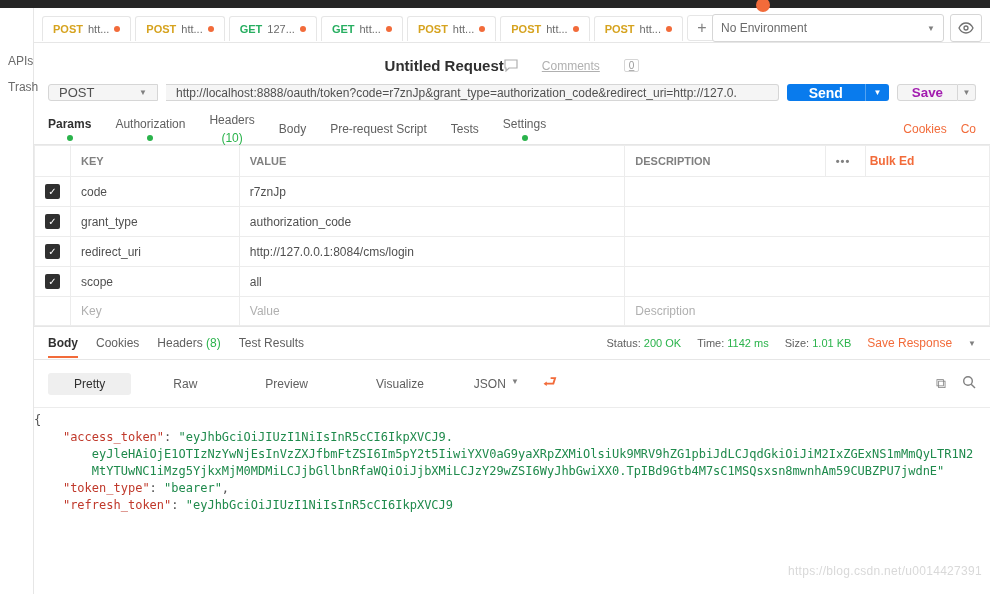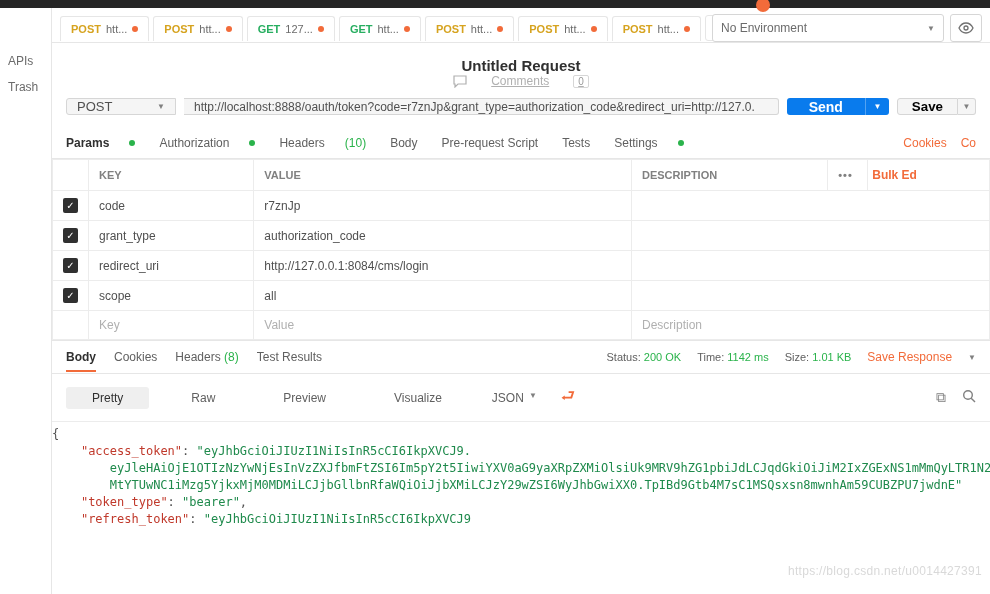--- a/index.html
+++ b/index.html
@@ -1,47 +1,47 @@
 <!DOCTYPE html>
 <html><head>
 <meta charset="utf-8">
 <style>
   * { box-sizing: border-box; margin: 0; padding: 0; }
   body { font-family: -apple-system, BlinkMacSystemFont, "Segoe UI", Arial, sans-serif; font-size: 12px; color: #505050; background: #fff; width: 990px; height: 594px; overflow: hidden; }
   .topbar { height: 8px; background: #262626; position: relative; }
   .topbar::before { content:""; position:absolute; right:220px; top:-2px; width:14px; height:14px; background:#f26b3a; border-radius:50%; }
   .main-wrap { display: flex; height: calc(100% - 8px); }
-  .left-rail { width: 52px; border-right: 1px solid #e6e6e6; padding-top: 40px; }
+  .left-rail { width: 34px; border-right: 1px solid #e6e6e6; padding-top: 40px; }
   .left-rail .item { padding: 6px 8px; color: #6b6b6b; font-size: 12px; }
   .right-area { flex:1; display:flex; flex-direction:column; overflow:hidden; position: relative; }
   .tabs-row { display:flex; align-items:center; height:35px; border-bottom:1px solid #e6e6e6; padding:6px 8px 0 8px; gap:4px;}
   .req-tab { display:flex; align-items:center; gap:5px; padding:6px 10px; border:1px solid #e6e6e6; border-bottom:none; border-radius:3px 3px 0 0; background:#fff; font-size:11px; color:#6b6b6b; white-space:nowrap; cursor:pointer;}
   .req-tab .method-post { color:#d6a31f; font-weight:600; }
   .req-tab .method-get  { color:#27ae60; font-weight:600; }
   .req-tab .dot { width:6px; height:6px; background:#f26b3a; border-radius:50%; display:inline-block; }
   .tab-plus { width:30px; height:26px; border:1px solid #e6e6e6; border-radius:3px; display:flex; align-items:center; justify-content:center; color:#808080; font-size:16px; cursor:pointer; }
   .tab-more { width:30px; text-align:center; color:#808080; font-size:16px; cursor:pointer; letter-spacing:1px; }
   .env-row { position:absolute; right:8px; top:6px; display:flex; gap:6px; align-items:center; }
   .env-select { width:232px; height:28px; border:1px solid #d6d6d6; border-radius:3px; background:#fff; display:flex; align-items:center; justify-content:space-between; padding:0 8px; color:#6b6b6b; font-size:12px;}
   .env-eye { width:32px; height:28px; border:1px solid #d6d6d6; border-radius:3px; display:flex; align-items:center; justify-content:center; color:#6b6b6b; }
-  .req-name-row { display:flex; align-items:center; justify-content:flex-end; padding:14px 14px 10px 14px;flex-direction:column; }
+  .req-name-row { display:flex; align-items:center; justify-content:center; padding:14px 14px 10px 14px; }
   .req-name { font-size:15px; font-weight:600; color:#303030; }
   .comments { display:flex; align-items:center; gap:24px; color:#b0b0b0; font-size:12px;text-decoration:underline; }
   .comments .badge { border:1px solid #d6d6d6; border-radius:2px; padding:0 4px; font-size:10px; color:#9a9a9a;}
   .url-row { display:flex; gap:8px; padding:0 14px 12px 14px; align-items:stretch; }
   .method-dd { width:110px; border:1px solid #d6d6d6; background:#f5f5f5; border-radius:3px 0 0 3px; display:flex; align-items:center; justify-content:space-between; padding:0 10px; color:#505050; font-size:13px;}
   .url-input { flex:1; border:1px solid #d6d6d6; border-left:none; border-radius:0 3px 3px 0; background:#f5f5f5; padding:0 10px; font-size:12px; color:#505050; display:flex; align-items:center; overflow:hidden; white-space:nowrap; }
   .send-group { display:flex; }
   .send-btn { background:#097bed; color:#fff; border:none; border-radius:3px 0 0 3px; padding:0 22px; font-size:14px; font-weight:600; cursor:pointer; }
   .send-dd  { background:#097bed; color:#fff; border:none; border-left:1px solid rgba(255,255,255,.3); border-radius:0 3px 3px 0; width:24px; display:flex; align-items:center; justify-content:center; cursor:pointer;}
   .save-group { display:flex; }
-  .save-btn { background:#f5f5f5; border:1px solid #d6d6d6; border-radius:3px 0 0 3px; padding:0 14px; color:#000000; font-weight:600;text-align:center;}
+  .save-btn { background:#f5f5f5; border:1px solid #d6d6d6; border-radius:3px 0 0 3px; padding:0 14px; color:#a21caf; font-weight:600;text-align:center;}
   .save-dd  { background:#f5f5f5; border:1px solid #d6d6d6; border-left:none; border-radius:0 3px 3px 0; width:18px; display:flex; align-items:center; justify-content:center;}
   .req-subtabs { display:flex; gap:24px; padding:0 14px; border-bottom:1px solid #e6e6e6; height:32px; align-items:center; position:relative; font-size:12px;}
-  .req-subtabs .st { color:#606060; cursor:pointer; display:flex; align-items:center; gap:20px;}
+  .req-subtabs .st { color:#606060; cursor:pointer; display:flex; align-items:center; gap:4px;flex-direction:column;}
   .req-subtabs .st.active { color:#303030; font-weight:600; }
   .req-subtabs .gdot { width:6px; height:6px; background:#2ab34b; border-radius:50%; display:inline-block; }
   .req-subtabs .count { color:#2ab34b; }
   .req-subtabs .right-links { margin-left:auto; display:flex; gap:14px; color:#f26b3a; }
   .section-title { padding:8px 14px; color:#808080; font-size:12px; }
   .params-table { width:100%; border-collapse:collapse; font-size:12px; }
   .params-table th { text-align:left; font-weight:600; color:#808080; background:#fff; border:1px solid #ececec; padding:8px 10px; font-size:11px;}
   .params-table td { border:1px solid #ececec; padding:7px 10px; color:#505050; }
   .params-table td.chk { width:30px; text-align:center; }
   .chkbox { width:15px; height:15px; background:#303030; border-radius:2px; display:inline-flex; align-items:center; justify-content:center; color:#fff; font-size:10px;}

